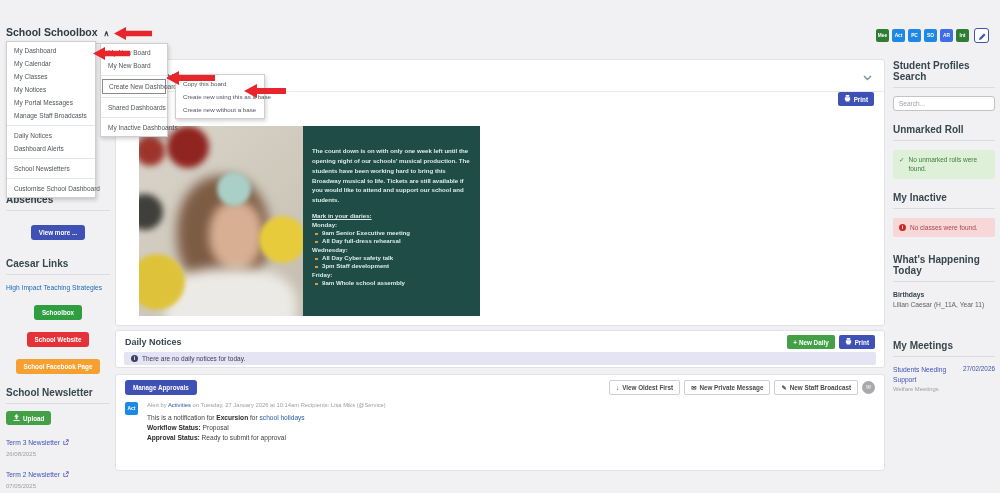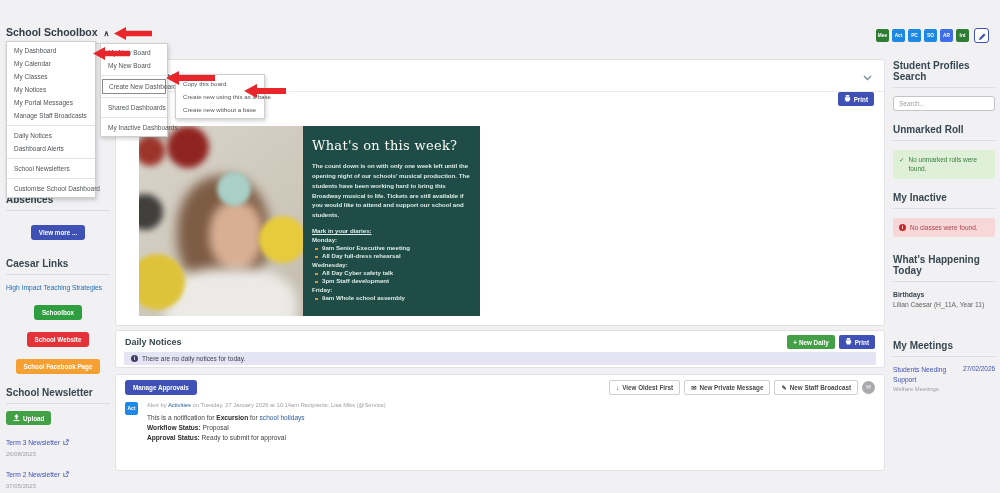--- a/index.html
+++ b/index.html
@@ -171,21 +171,20 @@
       <div class="blob" style="left:-4px;top:10px;width:30px;height:30px;background:#9c342a;"></div>
       <div class="blob" style="left:28px;top:0px;width:42px;height:42px;background:#8f2420;"></div>
       <div class="blob" style="left:38px;top:50px;width:92px;height:115px;background:#7d5c44;filter:blur(6px);border-radius:46%;"></div>
       <div class="blob" style="left:70px;top:74px;width:54px;height:70px;background:#d8af93;filter:blur(5px);border-radius:48%;"></div>
       <div class="blob" style="left:26px;top:142px;width:132px;height:84px;background:#eceae6;filter:blur(6px);border-radius:40%;"></div>
       <div class="blob" style="left:78px;top:46px;width:34px;height:34px;background:#a9cfc6;filter:blur(2px);"></div>
       <div class="blob" style="left:120px;top:90px;width:47px;height:47px;background:#e7cb3b;filter:blur(2px);"></div>
       <div class="blob" style="left:-10px;top:128px;width:56px;height:56px;background:#dec33a;filter:blur(2px);"></div>
     </div>
     <div id="hero-text">
-      <h1>What's on this week?</h1>
       <p>The count down is on with only one week left until the opening night of our schools' musical production. The students have been working hard to bring this Broadway musical to life. Tickets are still available if you would like to attend and support our school and students.</p>
       <div class="diary-h">Mark in your diaries:</div>
       <div class="day">Monday:</div>
       <div class="li">
           <span class="bullet"></span>
           <span>9am Senior Executive meeting</span>
         </div>
       <div class="li">
           <span class="bullet"></span>
           <span>All Day full-dress rehearsal</span>

